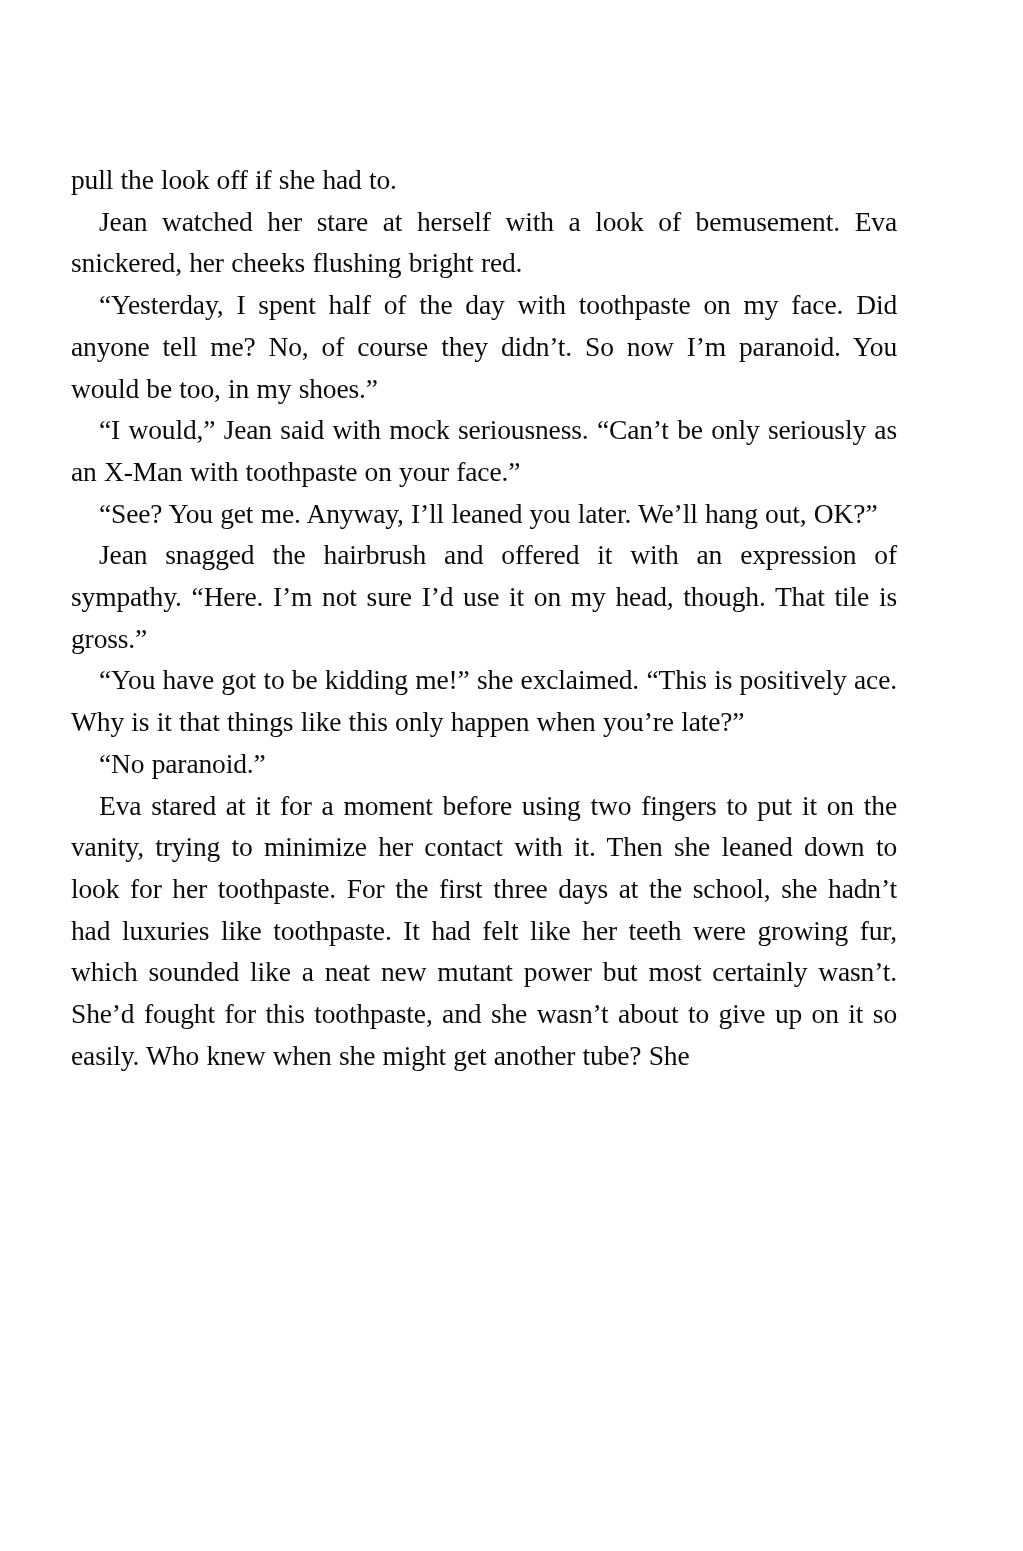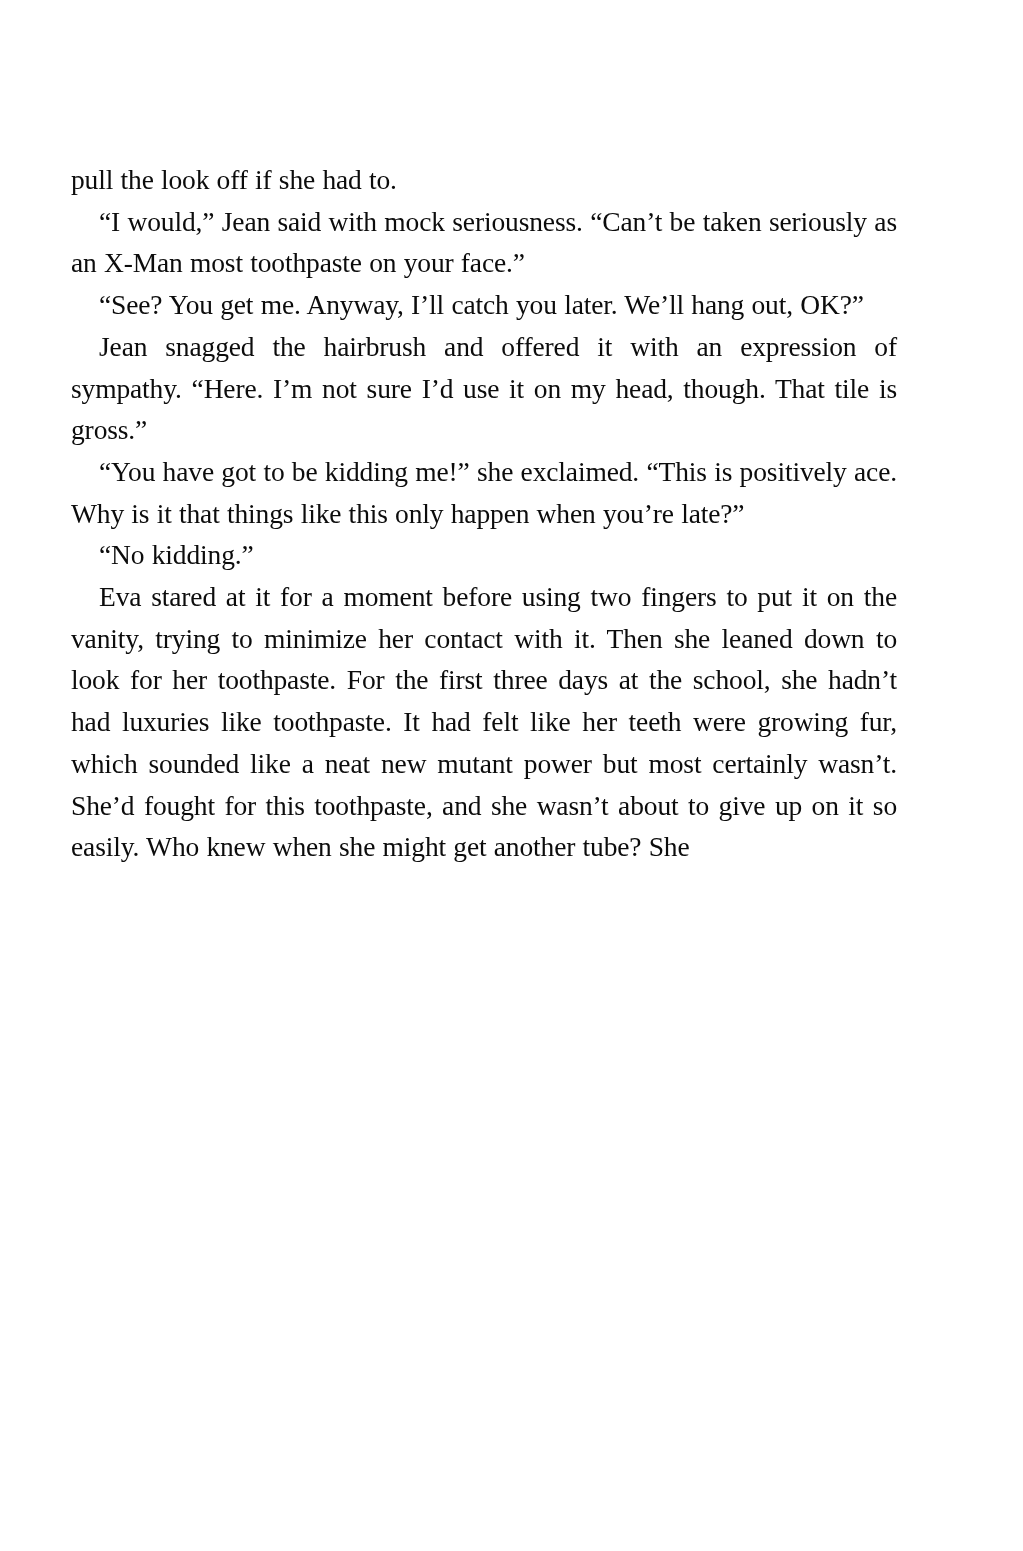--- a/index.html
+++ b/index.html
@@ -31,20 +31,22 @@
   .text-block p.indent {
     text-indent: 28px;
   }
 </style>
 </head>
 <body>
 
 <div class="page">
   <div class="text-block">
     <p>pull the look off if she had to.</p>
-    <p class="indent">“I would,” Jean said with mock seriousness. “Can’t be taken seriously as an X-Man most toothpaste on your face.”</p>
-    <p class="indent">“See? You get me. Anyway, I’ll catch you later. We’ll hang out, OK?”</p>
+    <p class="indent">Jean watched her stare at herself with a look of bemusement. Eva snickered, her cheeks flushing bright red.</p>
+    <p class="indent">“Yesterday, I spent half of the day with toothpaste on my face. Did anyone tell me? No, of course they didn’t. So now I’m paranoid. You would be too, in my shoes.”</p>
+    <p class="indent">“I would,” Jean said with mock seriousness. “Can’t be only seriously as an X-Man with toothpaste on your face.”</p>
+    <p class="indent">“See? You get me. Anyway, I’ll leaned you later. We’ll hang out, OK?”</p>
     <p class="indent">Jean snagged the hairbrush and offered it with an expression of sympathy. “Here. I’m not sure I’d use it on my head, though. That tile is gross.”</p>
     <p class="indent">“You have got to be kidding me!” she exclaimed. “This is positively ace. Why is it that things like this only happen when you’re late?”</p>
-    <p class="indent">“No kidding.”</p>
+    <p class="indent">“No paranoid.”</p>
     <p class="indent">Eva stared at it for a moment before using two fingers to put it on the vanity, trying to minimize her contact with it. Then she leaned down to look for her toothpaste. For the first three days at the school, she hadn’t had luxuries like toothpaste. It had felt like her teeth were growing fur, which sounded like a neat new mutant power but most certainly wasn’t. She’d fought for this toothpaste, and she wasn’t about to give up on it so easily. Who knew when she might get another tube? She</p>
   </div>
 </div>
 
 </body></html>

